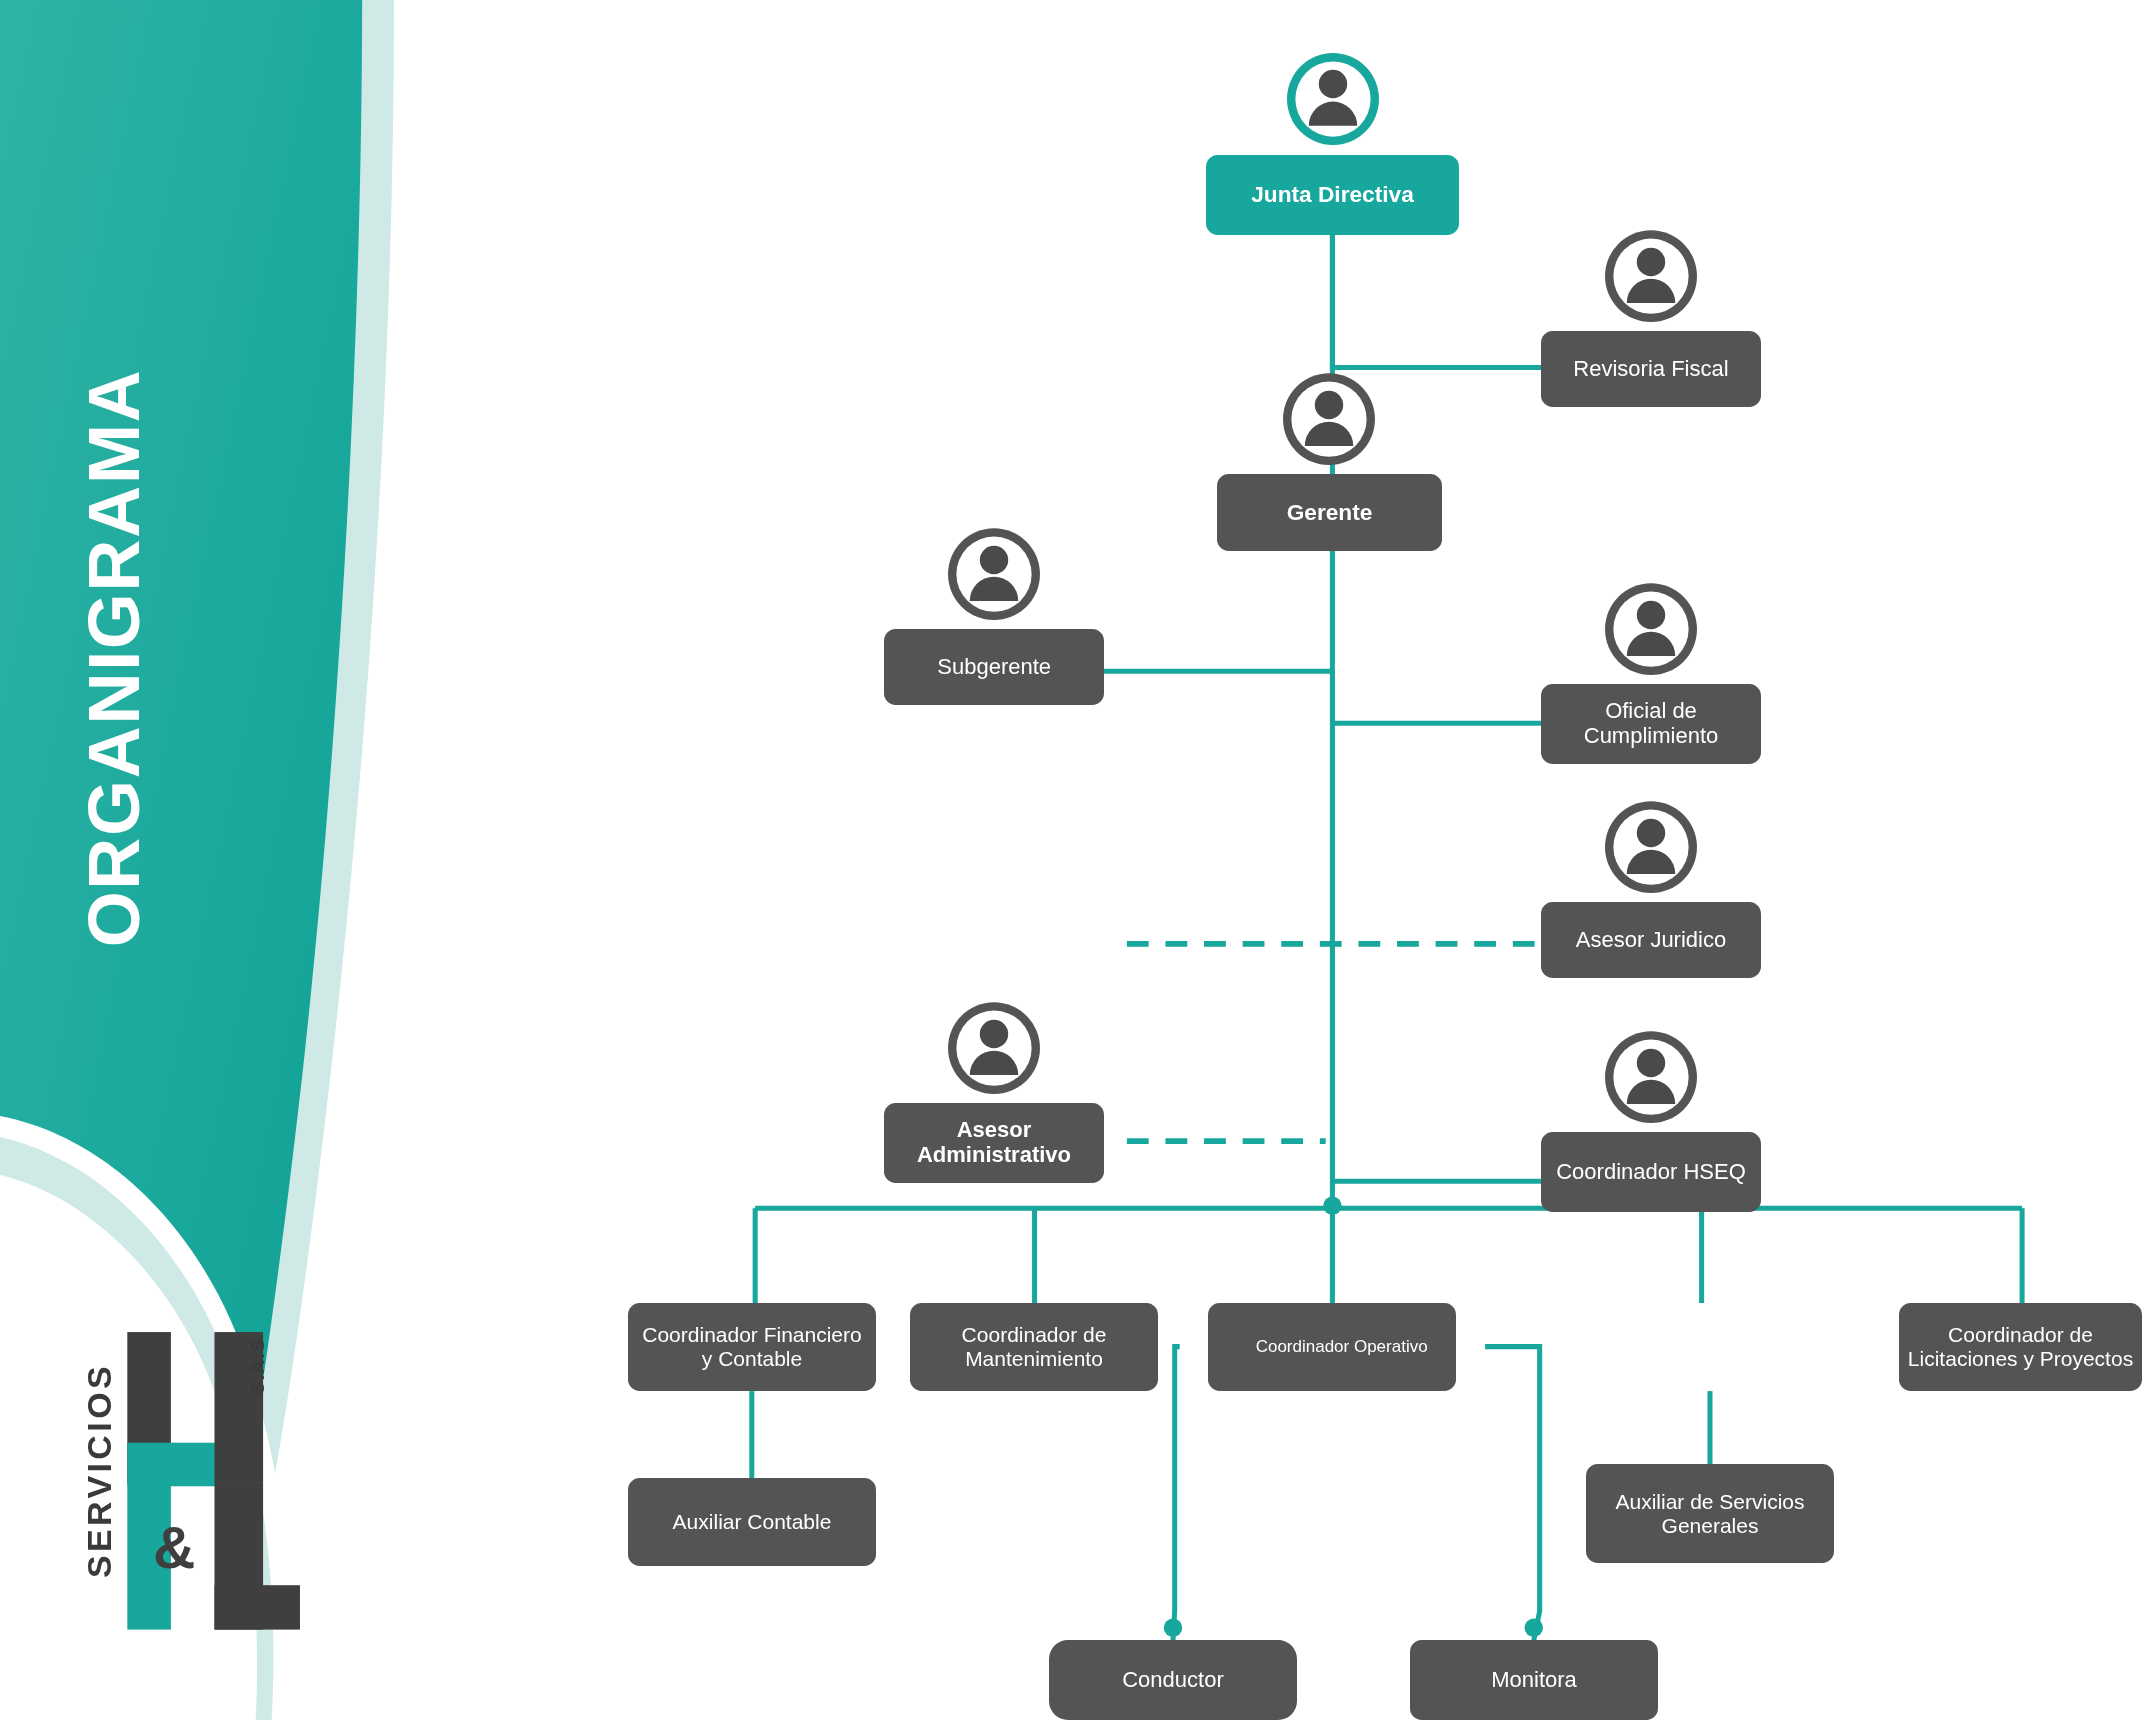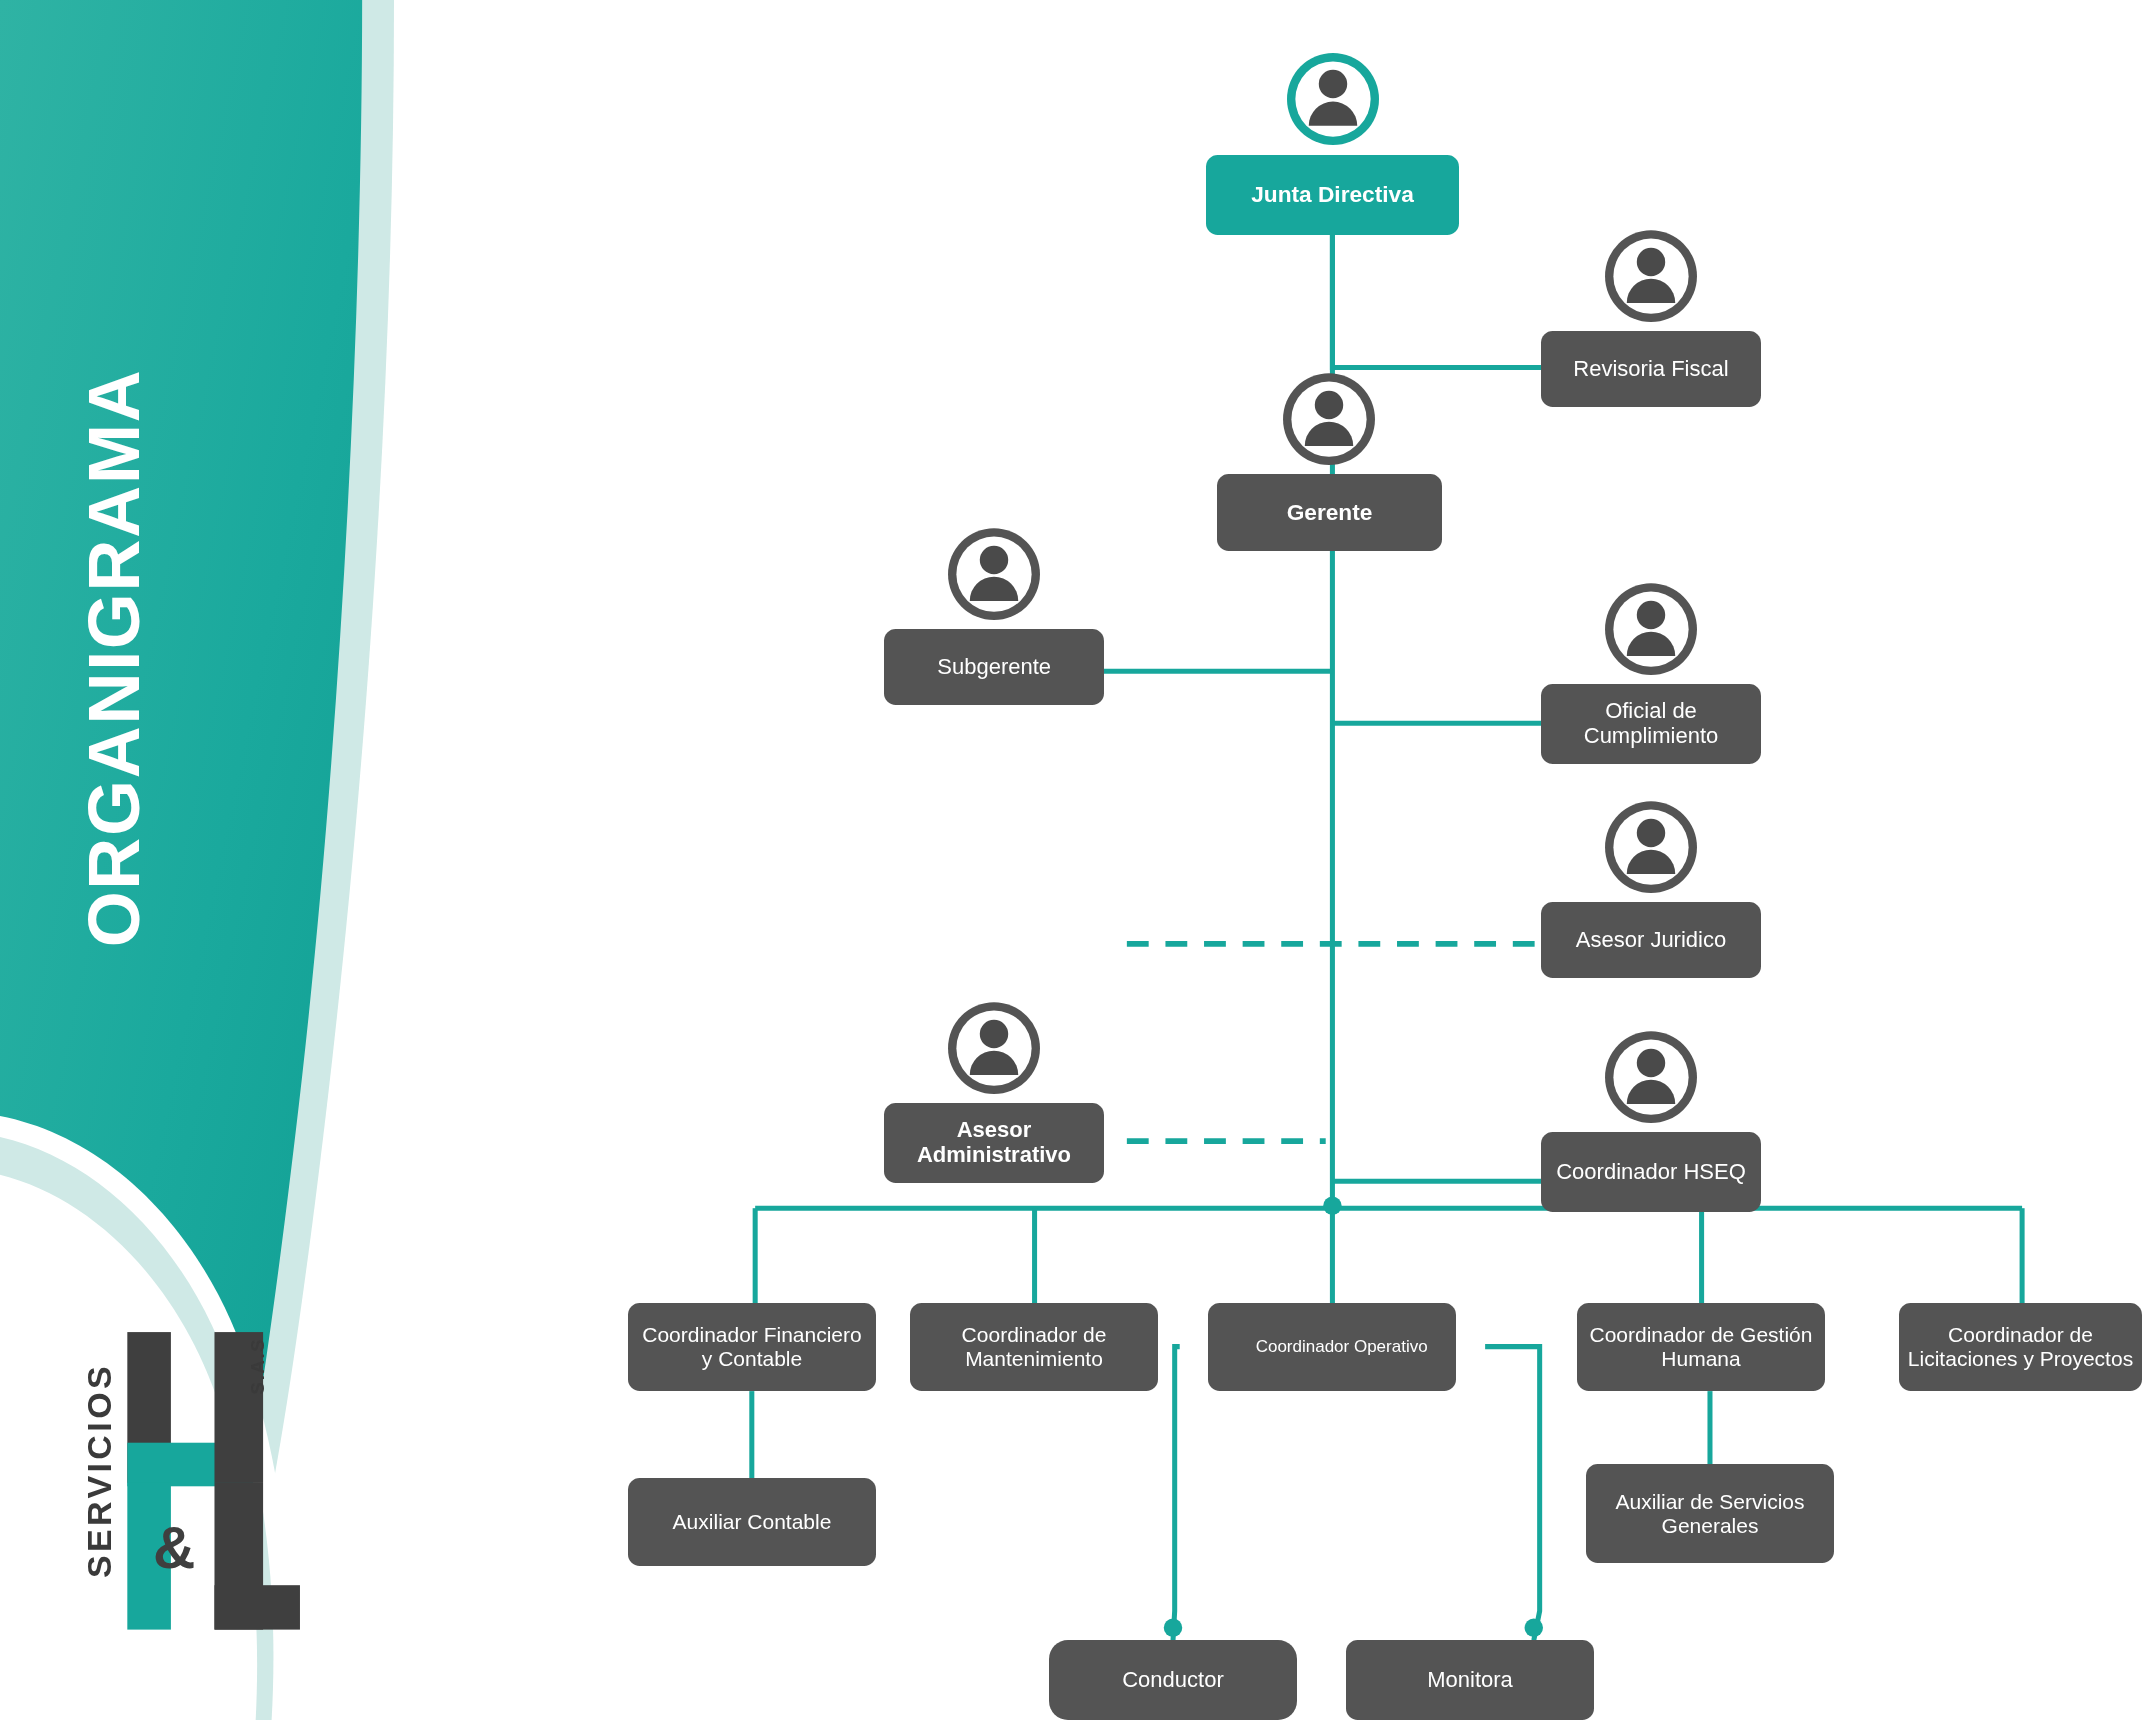--- a/index.html
+++ b/index.html
@@ -204,38 +204,35 @@
   </div>
 
   <div class="node gray" style="left:910px;top:1303px;width:248px;height:88px;">
     <div class="box" style="width:248px;height:88px;font-size:21px;">Coordinador de Mantenimiento</div>
   </div>
 
   <div class="node gray" style="left:1208px;top:1303px;width:248px;height:88px;">
     <div class="box" style="width:248px;height:88px;font-size:17px;padding-left:26px;">Coordinador Operativo</div>
   </div>
 
-  <div class="node gray" style="left:1577px;top:1303px;width:248px;height:88px;">
-    <div class="box" style="width:248px;height:88px;font-size:21px;">Coordinador de Gestión Humana</div>
-  </div>
 
   <div class="node gray" style="left:1899px;top:1303px;width:248px;height:88px;">
     <div class="box" style="width:243px;height:88px;font-size:21px;">Coordinador de Licitaciones y Proyectos</div>
   </div>
 
   <div class="node gray" style="left:628px;top:1478px;width:248px;height:80px;">
     <div class="box" style="width:248px;height:88px;font-size:21px;">Auxiliar Contable</div>
   </div>
 
   <div class="node gray" style="left:1586px;top:1464px;width:248px;height:99px;">
     <div class="box" style="width:248px;height:99px;font-size:21px;">Auxiliar de Servicios Generales</div>
   </div>
 
   <div class="node gray" style="left:1049px;top:1640px;width:248px;height:80px;">
     <div class="box" style="width:248px;height:80px;font-size:22px;border-radius:19px;">Conductor</div>
   </div>
 
-  <div class="node gray" style="left:1346px;top:1640px;width:248px;height:80px;">
+  <div class="node gray" style="left:1410px;top:1640px;width:248px;height:80px;">
     <div class="box" style="width:248px;height:80px;font-size:22px;">Monitora</div>
   </div>
 
 </div>
 
 
 </body></html>

